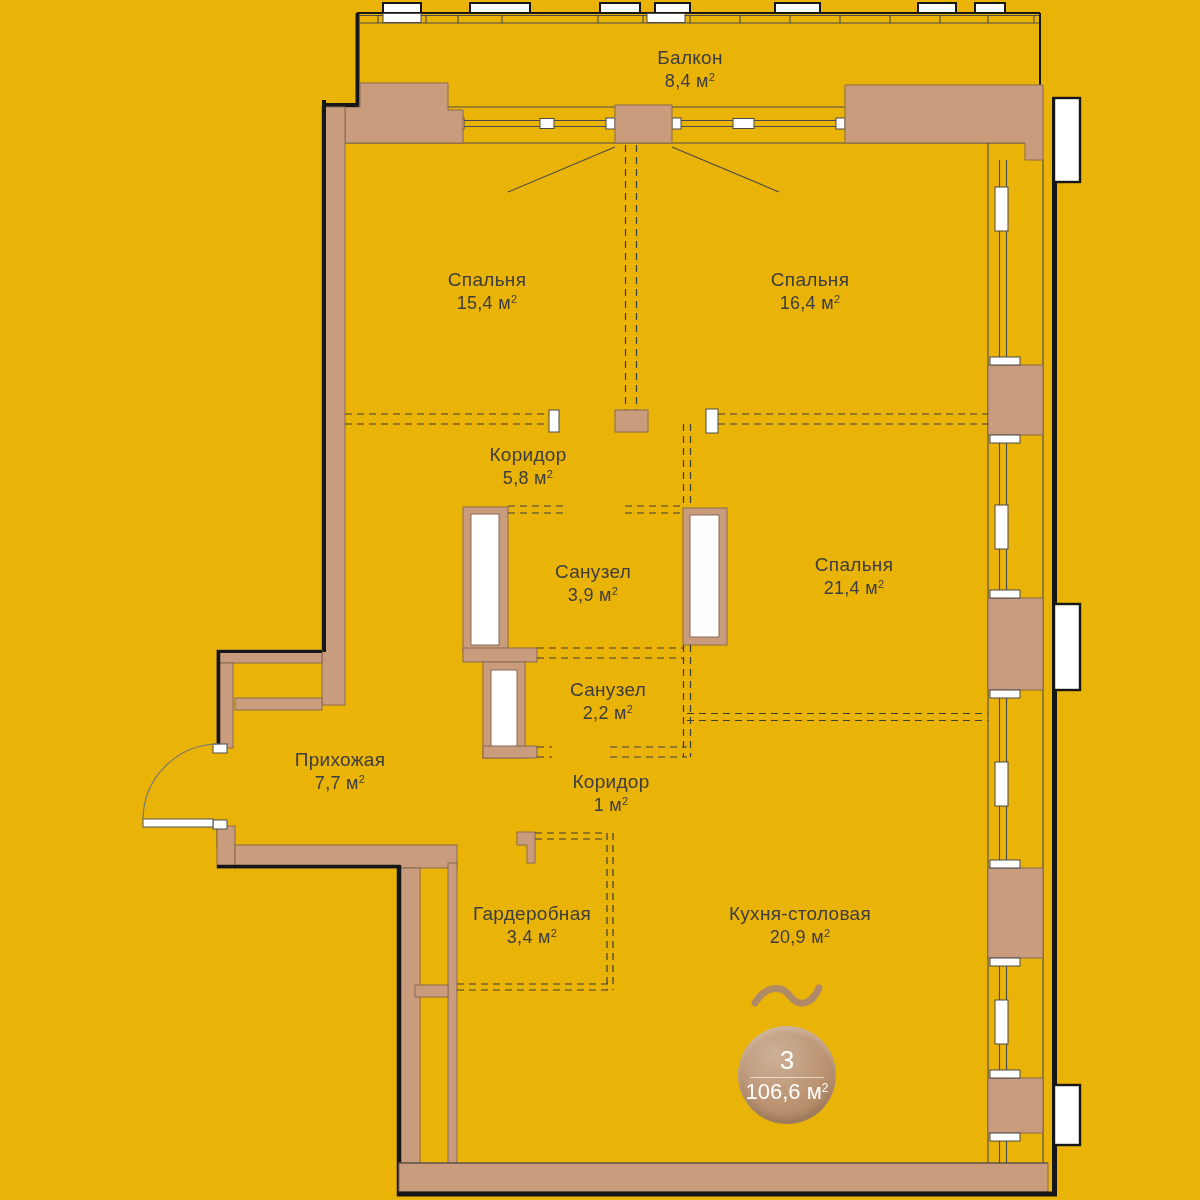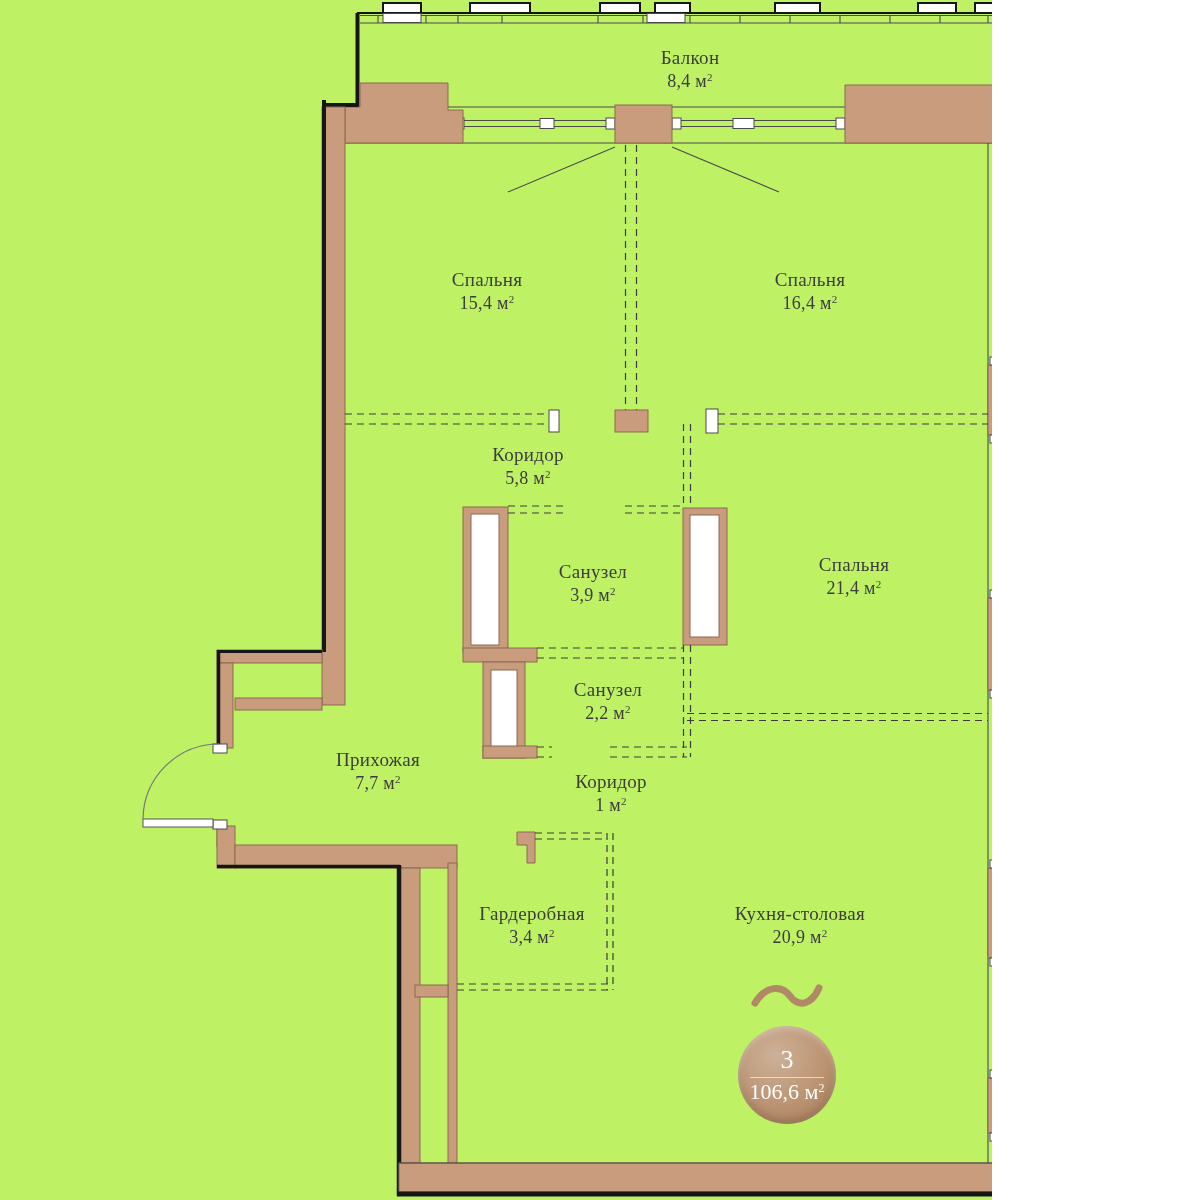--- a/index.html
+++ b/index.html
@@ -1,17 +1,17 @@
 <!DOCTYPE html>
 <html><head>
 <meta charset="utf-8">
 <style>
   html,body{margin:0;padding:0;background:#ffffff;}
-  #stage{position:relative;width:992px;height:1200px;background:#bef264;overflow:hidden;
-         font-family:Liberation Serif, serif;}
+  #stage{position:relative;width:1200px;height:1200px;background:#eab308;overflow:hidden;
+         font-family:Liberation Sans, sans-serif;}
   #plan-svg{position:absolute;left:0;top:0;}
   .room-label{position:absolute;transform:translate(-50%,-50%);text-align:center;
               color:#3d3d3d;white-space:nowrap;line-height:1.28;letter-spacing:.3px;}
   .room-name{font-size:19px;}
   .room-area{font-size:18px;text-align:center;}
   .room-area sup{font-size:11px;vertical-align:6px;}
   #badge{position:absolute;left:738px;top:1026px;width:98px;height:98px;border-radius:50%;
          background:radial-gradient(circle at 38% 30%, #cdb197 0%, #bb9372 55%, #a57b55 100%);
          box-shadow:inset 0 3px 6px rgba(255,255,255,.35), inset 0 -4px 8px rgba(0,0,0,.18);
          display:flex;flex-direction:column;align-items:center;justify-content:center;color:#fff;}
@@ -233,21 +233,21 @@
   <div class="room-area"><span>3,9</span> <span>м</span><sup>2</sup></div>
 </div>
 <div class="room-label" style="left:854px;top:577px">
   <div class="room-name">Спальня</div>
   <div class="room-area"><span>21,4</span> <span>м</span><sup>2</sup></div>
 </div>
 <div class="room-label" style="left:608px;top:702px">
   <div class="room-name">Санузел</div>
   <div class="room-area"><span>2,2</span> <span>м</span><sup>2</sup></div>
 </div>
-<div class="room-label" style="left:378px;top:772px">
+<div class="room-label" style="left:340px;top:772px">
   <div class="room-name">Прихожая</div>
   <div class="room-area"><span>7,7</span> <span>м</span><sup>2</sup></div>
 </div>
 <div class="room-label" style="left:611px;top:794px">
   <div class="room-name">Коридор</div>
   <div class="room-area"><span>1</span> <span>м</span><sup>2</sup></div>
 </div>
 <div class="room-label" style="left:532px;top:926px">
   <div class="room-name">Гардеробная</div>
   <div class="room-area"><span>3,4</span> <span>м</span><sup>2</sup></div>

